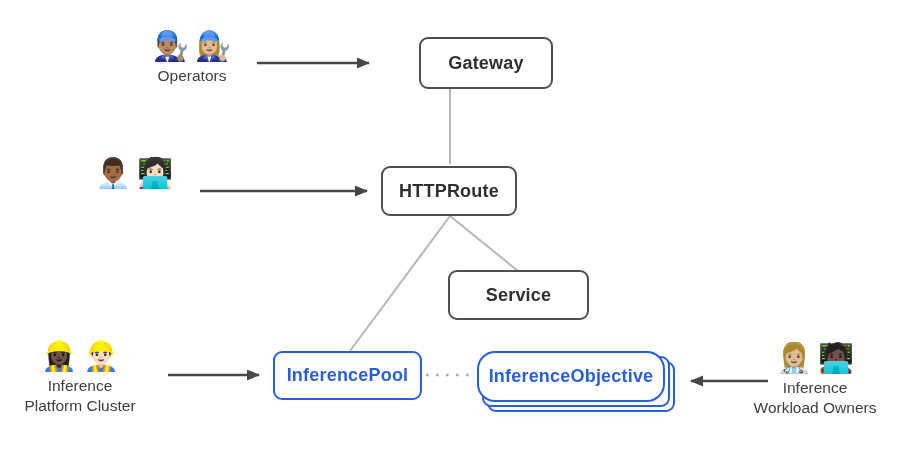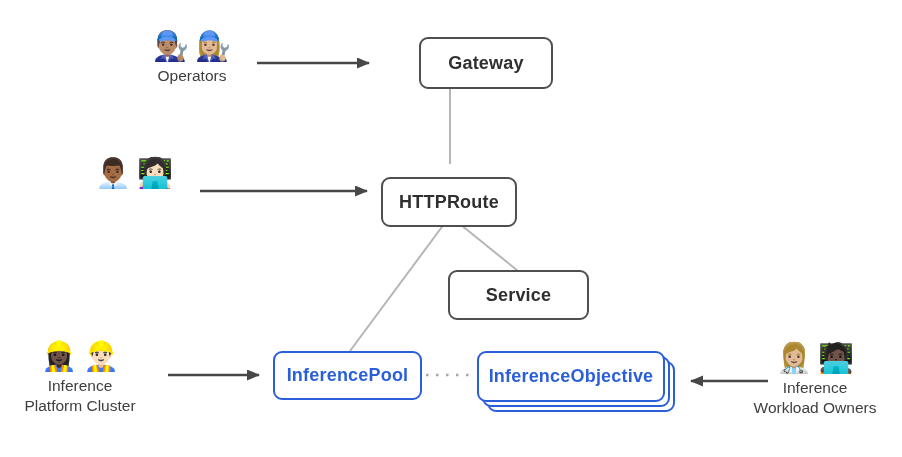--- a/index.html
+++ b/index.html
@@ -28,36 +28,36 @@
     align-items: center;
     justify-content: center;
     font-weight: bold;
     font-size: 18px;
     color: var(--node-text, #2f2f2f);
     letter-spacing: 0.2px;
   }
   .node.blue { border-color: var(--blue, #2b5fd9); color: var(--blue, #2b5fd9); }
 
   #node-gateway        { left: 383px; top: 37px;  width: 134px; height: 52px; margin-left: 36px; }
-  #node-httproute      { left: 381px; top: 177px; width: 136px; height: 50px; }
+  #node-httproute      { left: 381px; top: 166px; width: 136px; height: 50px; }
   #node-service        { left: 448px; top: 270px; width: 141px; height: 50px; }
   #node-inferencepool  { left: 273px; top: 351px; width: 149px; height: 49px; }
 
   .stack { position: absolute; left: 477px; top: 351px; width: 188px; height: 51px; z-index: 2; }
   .stack-layer {
     position: absolute; left: 0; top: 0;
     box-sizing: border-box;
     width: 188px; height: 51px;
     background: #ffffff;
     border: 2.5px solid var(--blue, #2b5fd9);
     border-radius: 9px;
   }
   .stack-layer.l2 { transform: translate(10px, 10px); }
   .stack-layer.l1 { transform: translate(5px, 5px); }
-  .stack .node { left: 0; top: 0; width: 188px; height: 51px; }
+  .stack .node { left: 0; top: 0; width: 188px; height: 51px; border-radius: 18px; }
 
   .persona {
     position: absolute;
     z-index: 2;
     text-align: center;
     color: var(--label-text, #3e3e3e);
   }
   .persona .emoji-row {
     font-size: 29px;
     line-height: 40px;

